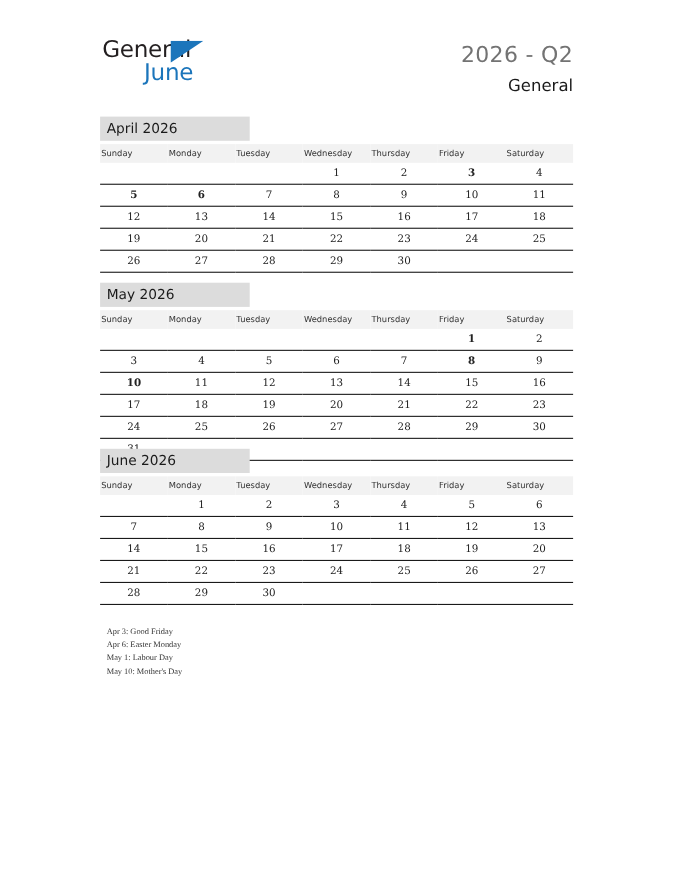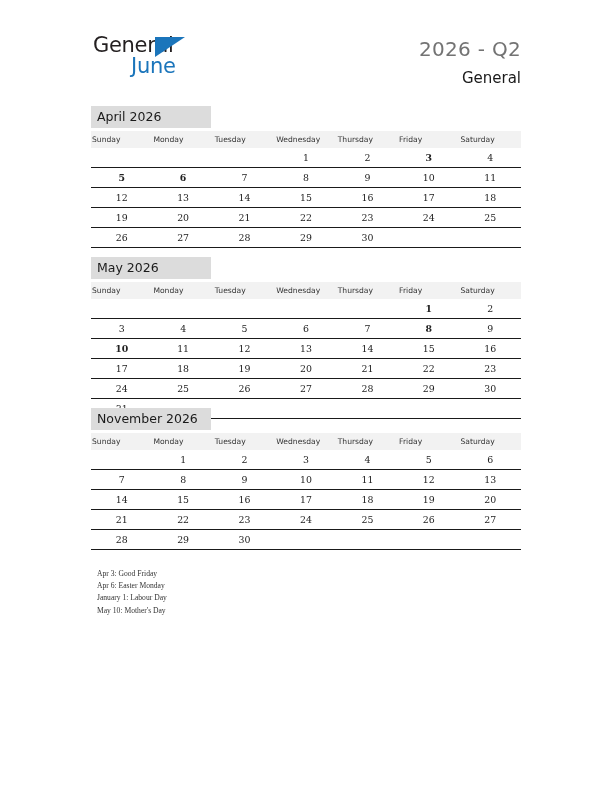--- a/index.html
+++ b/index.html
@@ -82,21 +82,21 @@
   .month-block {
     position: absolute;
     left: 91px;
     width: 430px;
   }
   .month-label {
     display: inline-block;
     background: #dcdcdc;
     font-size: 12.5px;
     color: #1a1a1a;
-    padding: 4px 4px 4px 6px;
+    padding: 4px 20px 4px 6px;
     min-width: 110px;
     font-family: "DejaVu Sans", sans-serif;
     line-height: 14px;
   }
   table.cal {
     border-collapse: collapse;
     width: 430px;
     margin-top: 3px;
     table-layout: fixed;
   }
@@ -290,21 +290,21 @@
             <td>31</td>
             <td class="empty"></td>
             <td class="empty"></td>
             <td class="empty"></td>
             <td class="empty"></td>
             <td class="empty"></td>
             <td class="empty"></td>
           </tr>
         </tbody>
       </table></div>
-    <div class="month-block" style="top: 408px;"><div class="month-label">November 2026</div><table class="cal">
+    <div class="month-block" style="top: 408px;"><div class="month-label">June 2026</div><table class="cal">
         <thead>
           <tr>
             <th>Sunday</th>
             <th>Monday</th>
             <th>Tuesday</th>
             <th>Wednesday</th>
             <th>Thursday</th>
             <th>Friday</th>
             <th>Saturday</th>
           </tr>
@@ -355,15 +355,15 @@
             <td class="empty"></td>
             <td class="empty"></td>
           </tr>
         </tbody>
       </table></div>
   </div>
 
 <div id="holidays">
     <div class="holiday-line">Apr 3: Good Friday</div>
     <div class="holiday-line">Apr 6: Easter Monday</div>
-    <div class="holiday-line">January 1: Labour Day</div>
+    <div class="holiday-line">May 1: Labour Day</div>
     <div class="holiday-line">May 10: Mother's Day</div>
   </div>
 
 </body></html>

